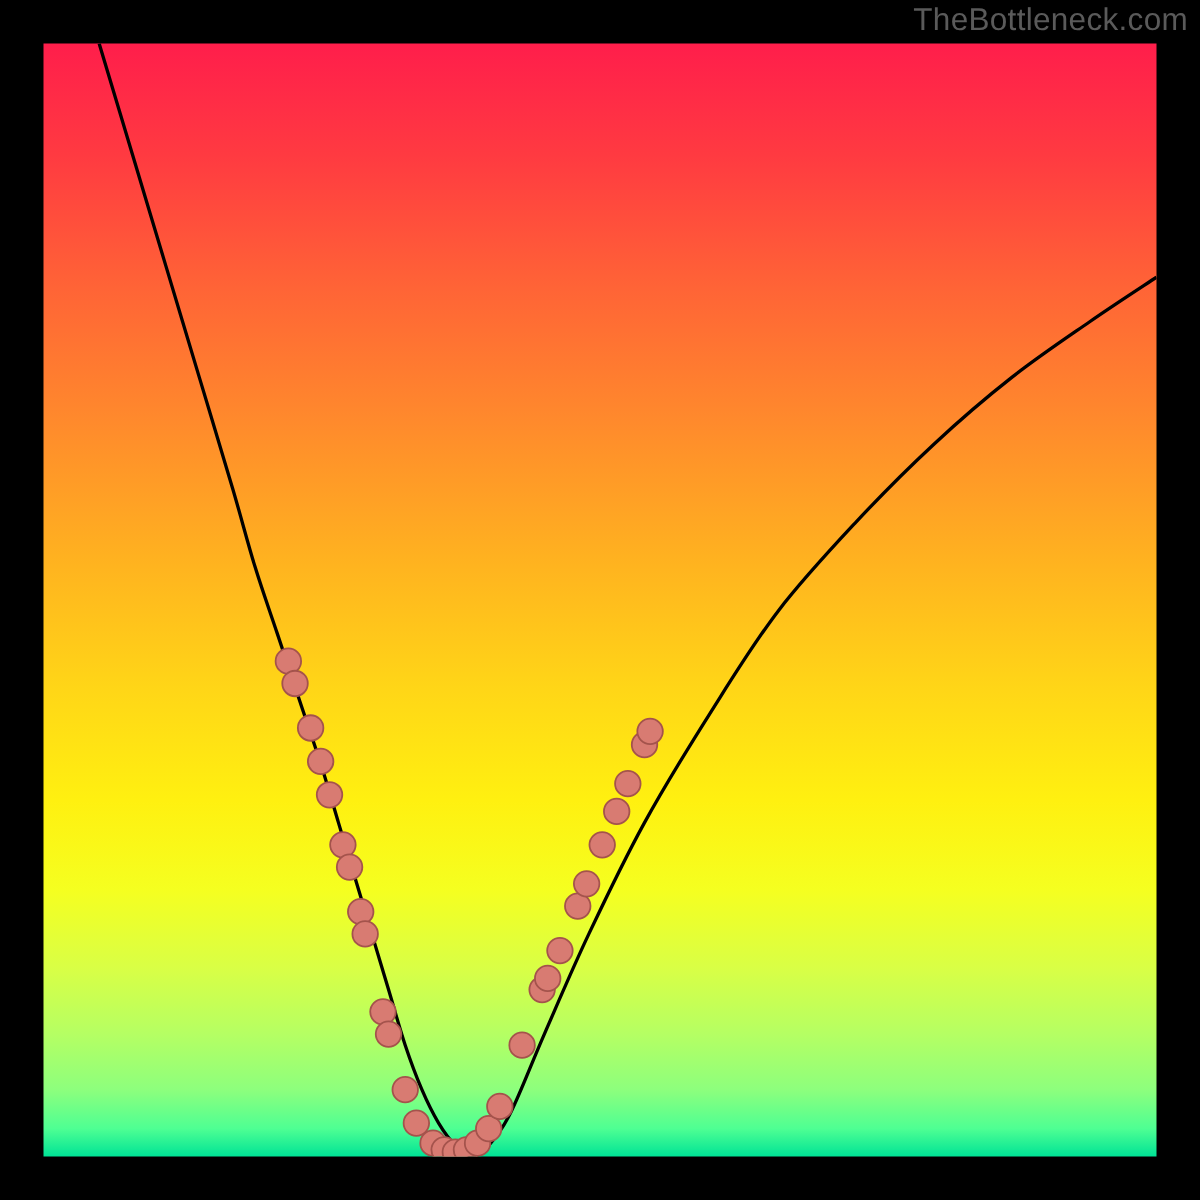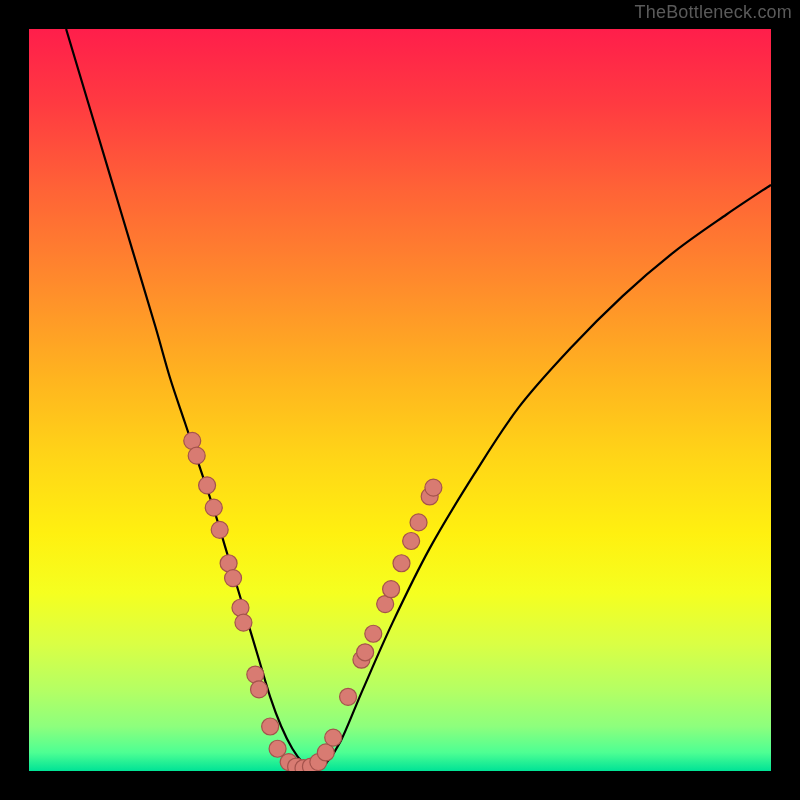--- a/index.html
+++ b/index.html
@@ -39,21 +39,21 @@
       #8dff7d 94%,
       #4eff93 97.5%,
       #00e396 100%
     );
   }
   .watermark {
     position: absolute;
     top: 2px;
     right: 8px;
     color: #5a5a5a;
-    font-size: 18px;
+    font-size: 21px;
     font-weight: 500;
     letter-spacing: 0.2px;
     user-select: none;
   }
   svg.curve-layer {
     position: absolute;
     top: 29px;
     left: 29px;
     width: 742px;
     height: 742px;

